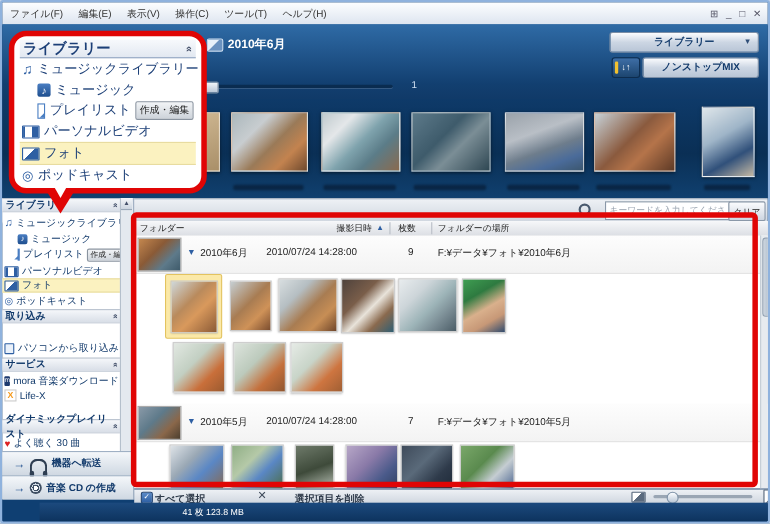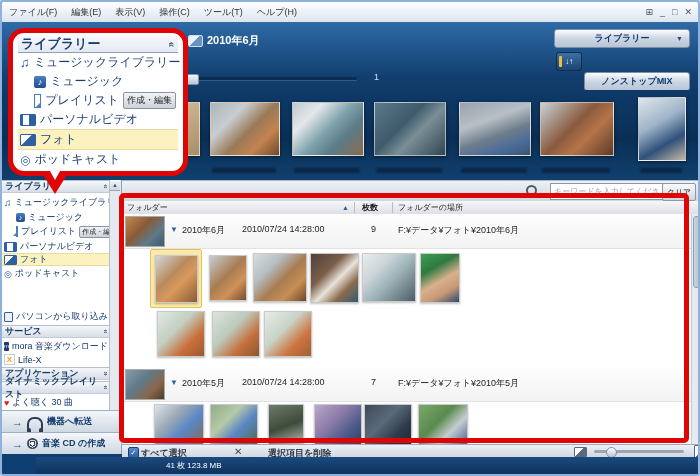--- a/index.html
+++ b/index.html
@@ -16,21 +16,21 @@
   .header{left:0;top:20px;width:100%;height:68px;background:linear-gradient(#2f6ba6,#123f70 80%,#103a68);}
   .view-title{left:186px;top:11px;color:#fff;font-size:11px;font-weight:bold;display:flex;align-items:center;gap:4px;}
   .i-photo{display:inline-block;width:13px;height:10px;border:1px solid #cfe0f2;border-radius:2px;background:linear-gradient(135deg,#e8f1fa 45%,#6a92c0 46%);}
   .hslider{left:183px;top:55px;width:172px;height:3px;background:#0a2c50;border-radius:2px;box-shadow:0 1px 0 rgba(255,255,255,.15);}
   .hslider .thumb{position:absolute;left:0;top:-3px;width:12px;height:9px;background:linear-gradient(#f2f6fa,#b9c6d6);border:1px solid #7f93a8;border-radius:2px;}
   .hpage{left:372px;top:50px;color:#cfe0f2;font-size:9px;}
   .mode-btn{right:8px;top:7px;width:134px;height:17px;background:linear-gradient(#fbfcfe,#ccd6e3 50%,#b8c5d6);border:1px solid #7b8ea6;border-radius:3px;color:#123a6b;font-size:9px;font-weight:bold;display:flex;align-items:center;justify-content:center;cursor:pointer;}
   .mode-btn .dd{position:absolute;right:6px;font-size:7px;color:#2e4e78;}
   .sort-btn{right:116px;top:30px;width:24px;height:17px;background:linear-gradient(#3e6ea6,#1c456f);border:1px solid #0d2c4e;border-radius:3px;color:#fff;font-size:8px;display:flex;align-items:center;justify-content:center;cursor:pointer;}
   .sort-btn::before{content:"";position:absolute;left:2px;top:3px;width:3px;height:11px;background:#f2c12e;border-radius:1px;}
-  .mix-btn{right:8px;top:30px;width:104px;height:17px;background:linear-gradient(#fbfcfe,#ccd6e3 50%,#b8c5d6);border:1px solid #7b8ea6;border-radius:3px;color:#123a6b;font-size:9px;font-weight:bold;display:flex;align-items:center;justify-content:center;cursor:pointer;margin-top:20px;}
+  .mix-btn{right:8px;top:30px;width:104px;height:17px;background:linear-gradient(#fbfcfe,#ccd6e3 50%,#b8c5d6);border:1px solid #7b8ea6;border-radius:3px;color:#123a6b;font-size:9px;font-weight:bold;display:flex;align-items:center;justify-content:center;cursor:pointer;}
   
   .coverflow{left:0;top:88px;width:100%;height:90px;background:linear-gradient(#0e3a69,#0a2f55 55%,#10406f);overflow:hidden;}
   .cthumb{position:absolute;border:1px solid rgba(255,255,255,.55);box-shadow:0 1px 3px rgba(0,0,0,.5);}
   .cshadow{position:absolute;height:5px;background:rgba(5,20,40,.55);border-radius:2px;filter:blur(1px);}
   
   .searchrow{left:0;top:178px;width:100%;height:21px;background:linear-gradient(#eef1f5,#cfd6df);border-top:1px solid #aab6c4;border-bottom:1px solid #9fabba;}
   .mag{left:524px;top:4px;width:10px;height:10px;}
   .mag::before{content:"";position:absolute;left:0;top:0;width:7px;height:7px;border:2px solid #4a5a6e;border-radius:50%;}
   .mag::after{content:"";position:absolute;left:8px;top:8px;width:4px;height:2px;background:#4a5a6e;transform:rotate(45deg);}
   .mag-dd{left:538px;top:7px;font-size:6px;color:#44506a;}
@@ -198,39 +198,39 @@
         <span>パーソナルビデオ</span>
     </div>
     <div class="sb-item sel" style="top:73px;">
       <span class="ic-photo-s"></span>
         <span>フォト</span>
     </div>
     <div class="sb-item" style="top:87px;">
       <span class="ic-pod">◎</span>
         <span>ポッドキャスト</span>
     </div>
+    <div class="sb-head" style="top:101px;">
+      <span>取り込み</span>
+        <span class="chev">«</span>
+    </div>
     <div class="sb-item" style="top:130px;">
       <span class="ic-pc"></span>
         <span>パソコンから取り込み</span>
     </div>
     <div class="sb-head" style="top:145px;">
       <span>サービス</span>
         <span class="chev">«</span>
     </div>
     <div class="sb-item" style="top:160px;">
       <span class="ic-mora">m</span>
         <span>mora 音楽ダウンロード</span>
     </div>
     <div class="sb-item" style="top:173px;">
       <span class="ic-lifex">X</span>
         <span>Life-X</span>
-    </div>
-    <div class="sb-head" style="top:187px;">
-      <span>アプリケーション</span>
-        <span class="chev col">«</span>
     </div>
     <div class="sb-head" style="top:201px;">
       <span>ダイナミックプレイリスト</span>
         <span class="chev">«</span>
     </div>
     <div class="sb-item" style="top:216px;">
       <span class="ic-heart">♥</span>
         <span>よく聴く 30 曲</span>
     </div>
     <div class="sb-scroll">
@@ -244,23 +244,24 @@
     <div class="xfer-btn" style="top:252px;">
       <span class="arrow-b">→</span>
       <span class="ic-disc"></span>
       <span>音楽 CD の作成</span>
     </div>
   </div>
 
   <div class="abs main">
     <div class="colhead">
       <div class="c" style="left:5px;">フォルダー</div>
+      <div class="c" style="left:112px;width:104px;text-align:right;">撮影日時</div>
       <div class="c" style="left:220px;color:#2e5fa3;font-size:7px;">▲</div>
       <div class="cdiv" style="left:232px;"></div>
-      <div class="c" style="left:240px;font-weight:bold;">枚数</div>
+      <div class="c" style="left:240px;">枚数</div>
       <div class="cdiv" style="left:270px;"></div>
       <div class="c" style="left:276px;">フォルダーの場所</div>
     </div>
 
     <div class="grouprow" style="top:13px;">
       <div class="gthumb" style="background: linear-gradient(135deg, rgb(197, 136, 79), rgb(138, 90, 54) 40%, rgb(94, 122, 138) 70%, rgb(62, 90, 106));"></div>
       <span class="garr">▼</span>
       <span class="gname">2010年6月</span>
       <span class="gdate">2010/07/24 14:28:00</span>
       <span class="gcount">9</span>

